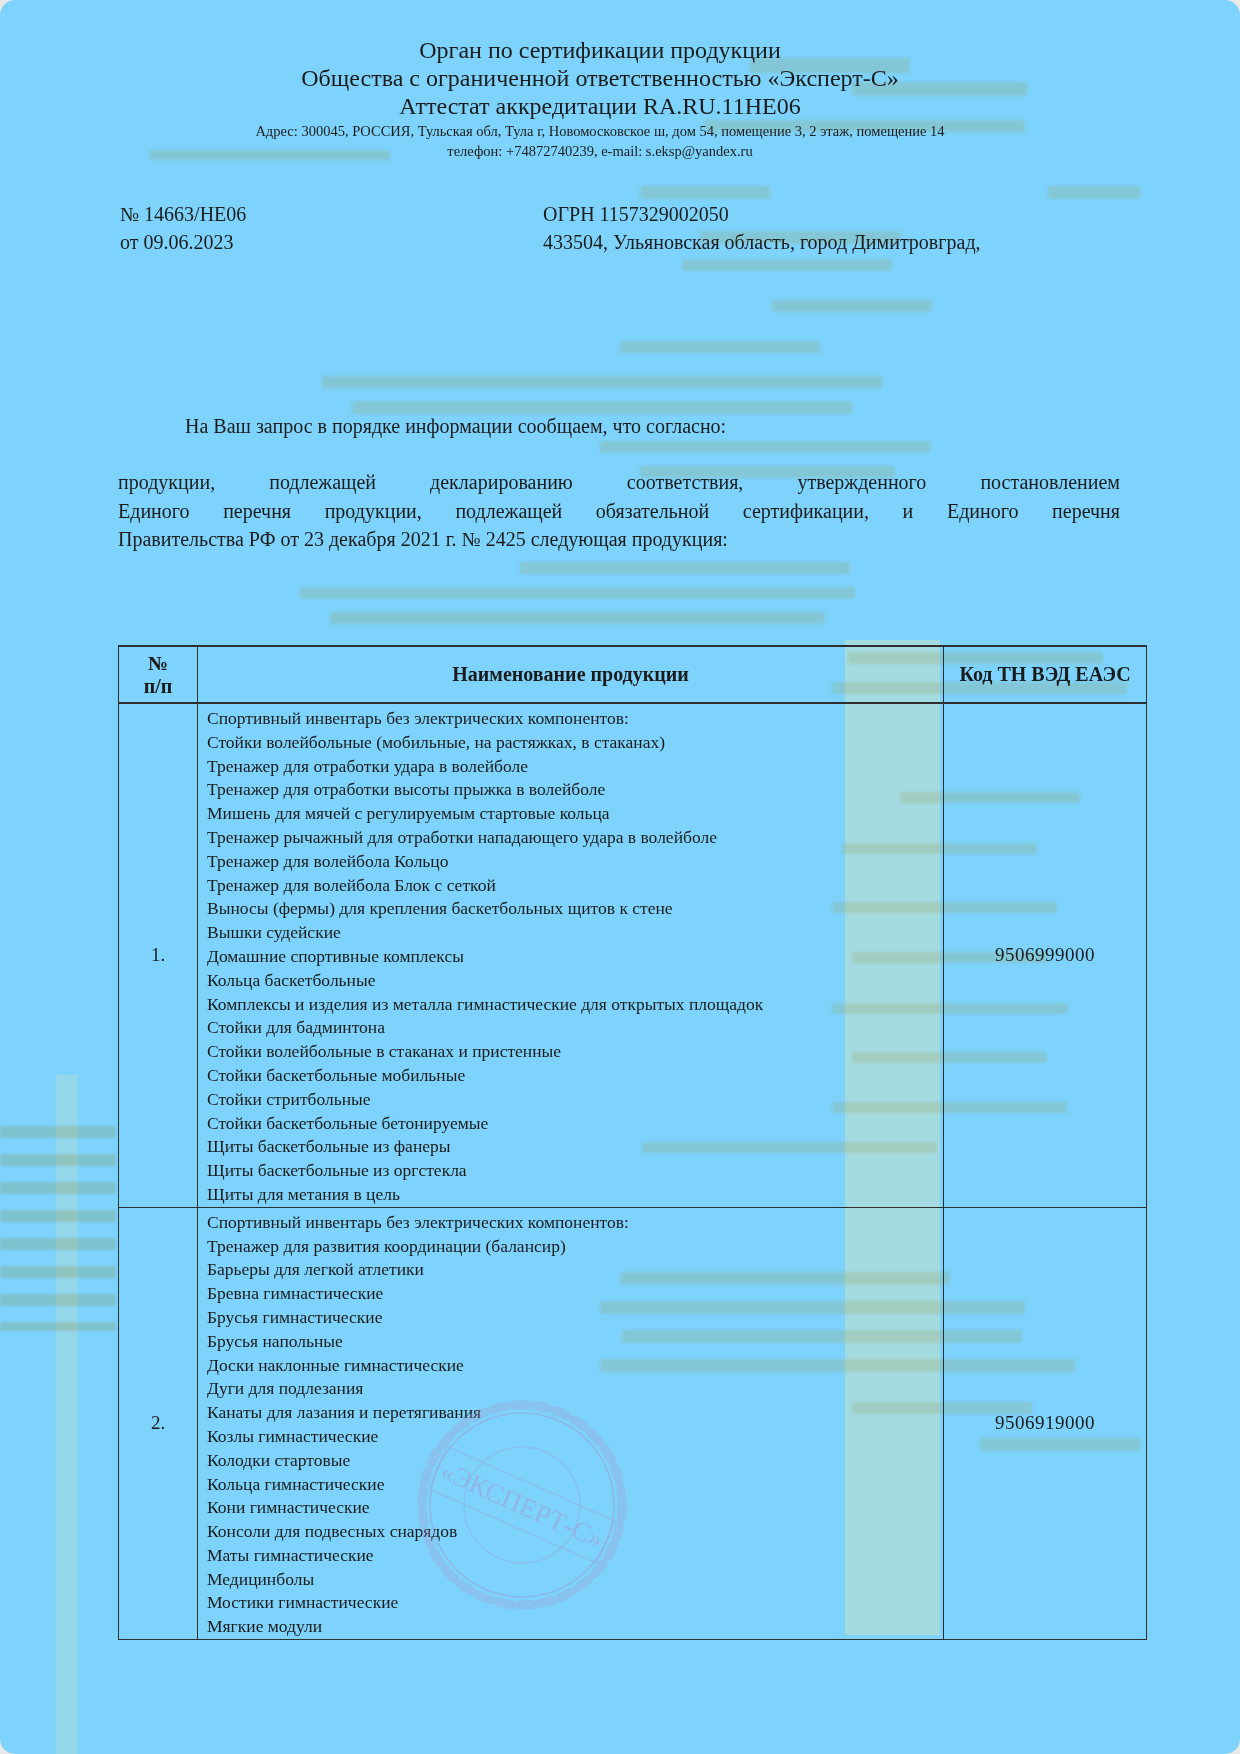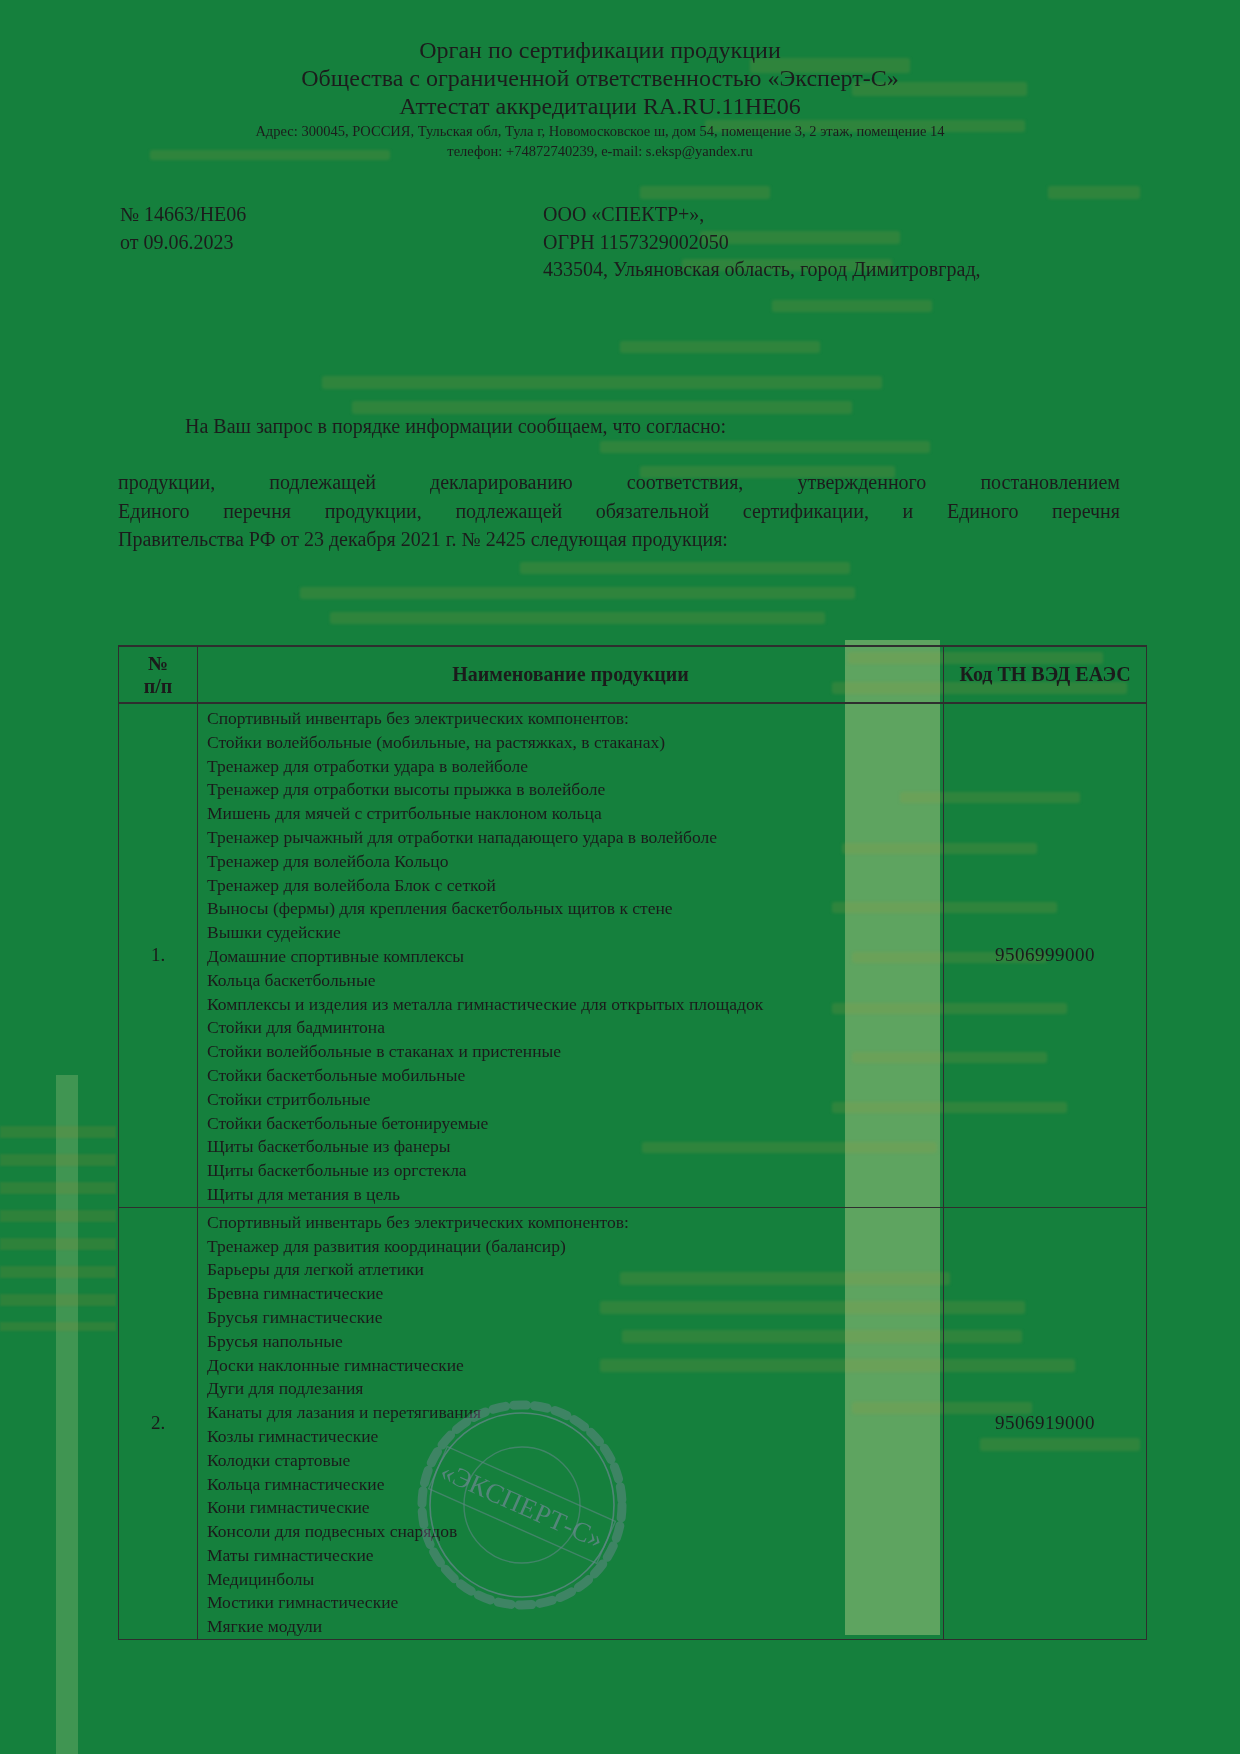--- a/index.html
+++ b/index.html
@@ -1,23 +1,24 @@
 <!DOCTYPE html>
 <html><head>
 <meta charset="utf-8">
 <style>
   html,body{margin:0;padding:0;background:#e8e8e8;}
   .page{
     position:relative;
     width:1240px;height:1754px;
     margin:0 auto;
-    background:#15803d;
+    background:#7dd3fc;
     font-family:"Liberation Serif","DejaVu Serif",serif;
     color:#1c1c1c;
     overflow:hidden;
+    border-radius:15px;
   }
   
   .letterhead{position:absolute;left:25px;top:36px;width:1150px;text-align:center;}
   .lh-line{font-size:24px;line-height:28px;}
   .lh-addr{font-size:14.5px;line-height:18px;margin-top:2px;}
   
   .refblock{position:absolute;left:120px;top:201px;font-size:20px;line-height:27.5px;}
   .recipient{position:absolute;left:543px;top:201px;font-size:20px;line-height:27.5px;max-width:560px;}
   
   .intro{position:absolute;left:118px;top:412px;width:1002px;font-size:20px;line-height:28px;text-indent:67px;}
@@ -97,21 +98,20 @@
     <div class="lh-addr">Адрес: 300045, РОССИЯ, Тульская обл, Тула г, Новомосковское ш, дом 54, помещение 3, 2 этаж, помещение 14</div>
     <div class="lh-addr">телефон: +74872740239, e-mail: s.eksp@yandex.ru</div>
   </div>
 
   <div class="refblock">
     <div>№ 14663/НЕ06</div>
     <div>от 09.06.2023</div>
   </div>
 
   <div class="recipient">
-    <div>ООО «СПЕКТР+»,</div>
     <div>ОГРН 1157329002050</div>
     <div>433504, Ульяновская область, город Димитровград,</div>
   </div>
 
   <div class="intro">На Ваш запрос в порядке информации сообщаем, что согласно:</div>
 
   <div class="legal">
     <div class="just">продукции, подлежащей декларированию соответствия, утвержденного постановлением</div>
     <div class="just">Единого перечня продукции, подлежащей обязательной сертификации, и Единого перечня</div>
     <div>Правительства РФ от 23 декабря 2021 г. № 2425 следующая продукция:</div>
@@ -135,21 +135,21 @@
     </thead>
     <tbody>
       <tr class="r1">
         <td class="cell-num">1.</td>
         <td class="cell-list">
           <div class="plist">
               <div>Спортивный инвентарь без электрических компонентов:</div>
               <div>Стойки волейбольные (мобильные, на растяжках, в стаканах)</div>
               <div>Тренажер для отработки удара в волейболе</div>
               <div>Тренажер для отработки высоты прыжка в волейболе</div>
-              <div>Мишень для мячей с стритбольные наклоном кольца</div>
+              <div>Мишень для мячей с регулируемым стартовые кольца</div>
               <div>Тренажер рычажный для отработки нападающего удара в волейболе</div>
               <div>Тренажер для волейбола Кольцо</div>
               <div>Тренажер для волейбола Блок с сеткой</div>
               <div>Выносы (фермы) для крепления баскетбольных щитов к стене</div>
               <div>Вышки судейские</div>
               <div>Домашние спортивные комплексы</div>
               <div>Кольца баскетбольные</div>
               <div>Комплексы и изделия из металла гимнастические для открытых площадок</div>
               <div>Стойки для бадминтона</div>
               <div>Стойки волейбольные в стаканах и пристенные</div>

